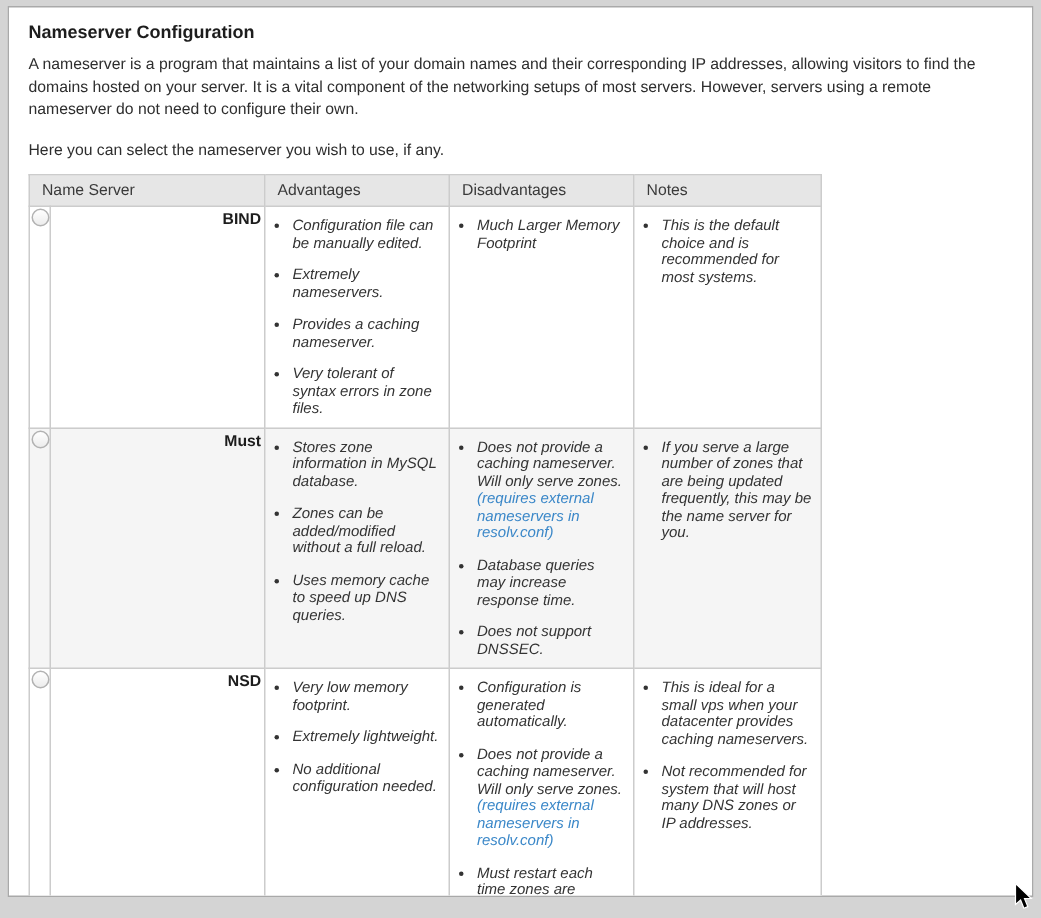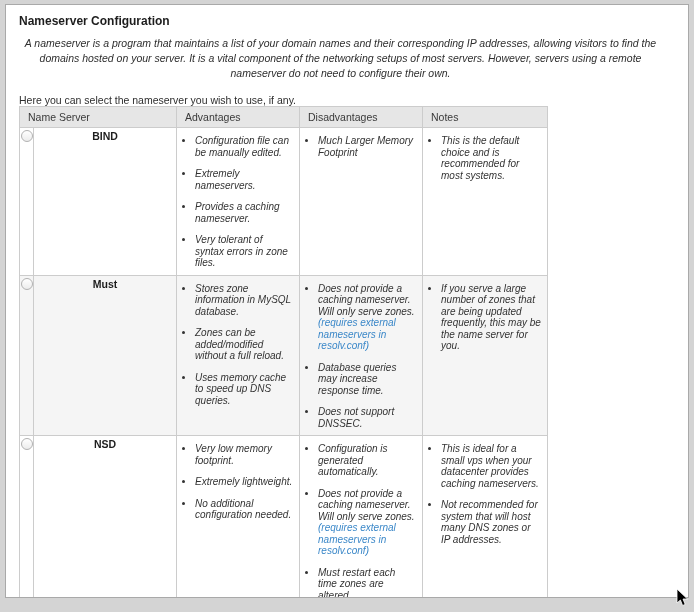--- a/index.html
+++ b/index.html
@@ -19,29 +19,28 @@
     overflow: hidden;
   }
   .page-title {
     font-size: 12px;
     font-weight: bold;
     color: #1d1d1d;
     margin-bottom: 8px;
   }
   .page-desc {
     font-size: 10.5px;
-    font-style: italic;
     color: #2e2e2e;
     line-height: 15px;
     margin-bottom: 13px;
-    text-align: center;
   }
   .page-instruction {
     font-size: 10.5px;
     color: #2e2e2e;
+    margin-bottom: 10px;
   }
   table.ns-table {
     border-collapse: collapse;
     table-layout: fixed;
     width: 528px;
   }
   table.ns-table th, table.ns-table td {
     border: 1px solid #cccccc;
     vertical-align: top;
   }
@@ -55,21 +54,21 @@
     height: 16px;
   }
   td.radio-cell {
     vertical-align: middle;
     text-align: center;
     padding: 0;
     overflow: visible;
   }
   td.name-cell {
     vertical-align: middle;
-    text-align: center;
+    text-align: right;
     font-size: 10.5px;
     font-weight: bold;
     color: #1d1d1d;
     padding: 2px;
   }
   td.bullets-cell {
     padding: 7px 6px 6px 5px;
     font-size: 10px;
     color: #333333;
     line-height: 11.5px;

